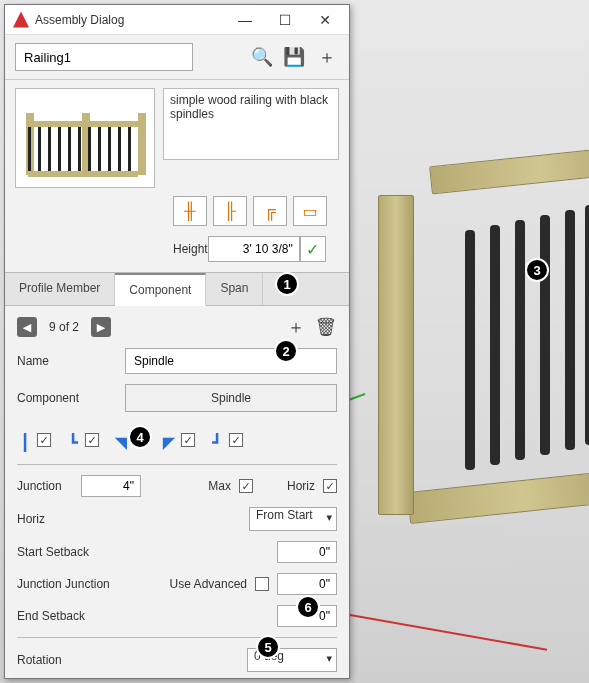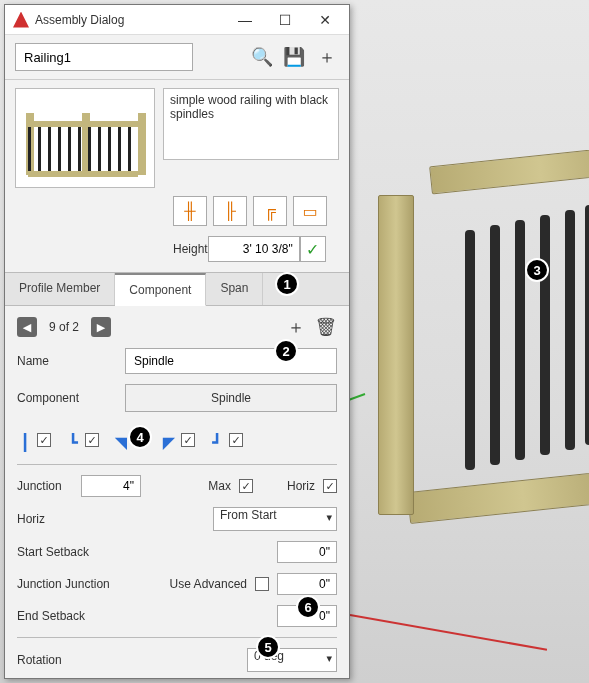--- a/index.html
+++ b/index.html
@@ -186,21 +186,21 @@
       <span>Max</span>
       <span class="cb">✓</span>
       <span style="width:18px"></span>
       <span>Horiz</span>
       <span class="cb">✓</span>
     </div>
 
     <div class="row">
       <span class="lbl">Horiz</span>
       <div class="spacer"></div>
-      <div class="select" style="width:124px">From Start</div>
+      <div class="select" style="width:88px">From Start</div>
     </div>
 
     <div class="row">
       <span class="lbl">Start Setback</span>
       <div class="spacer"></div>
       <input class="val-sm" value="0&quot;" style="">
     </div>
     <div class="row">
       <span class="lbl">Junction Junction</span>
       <div class="spacer"></div>

